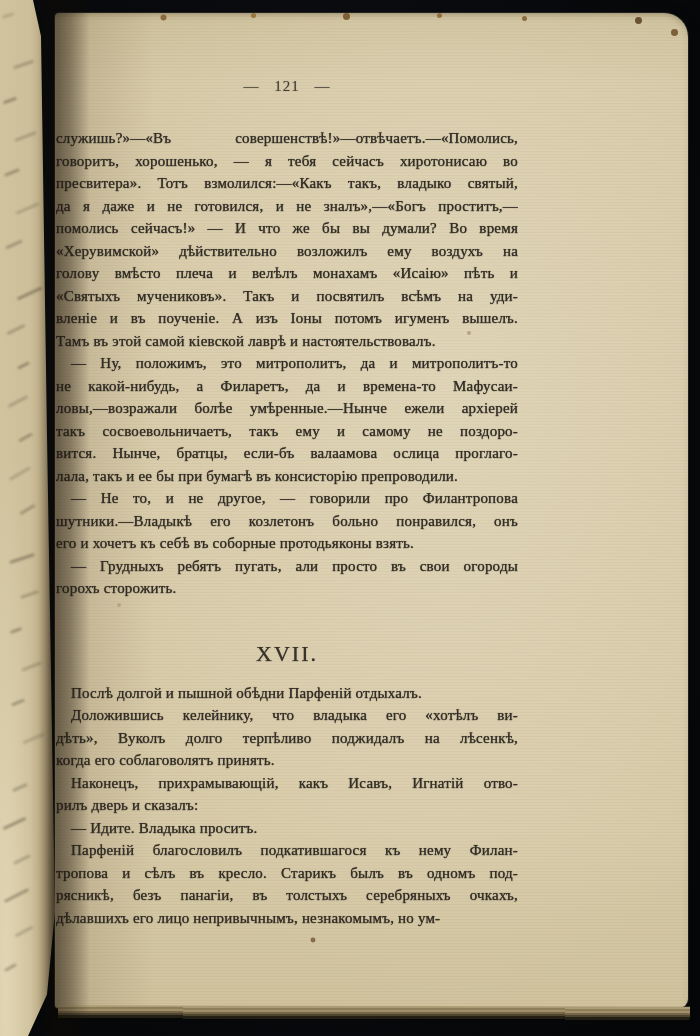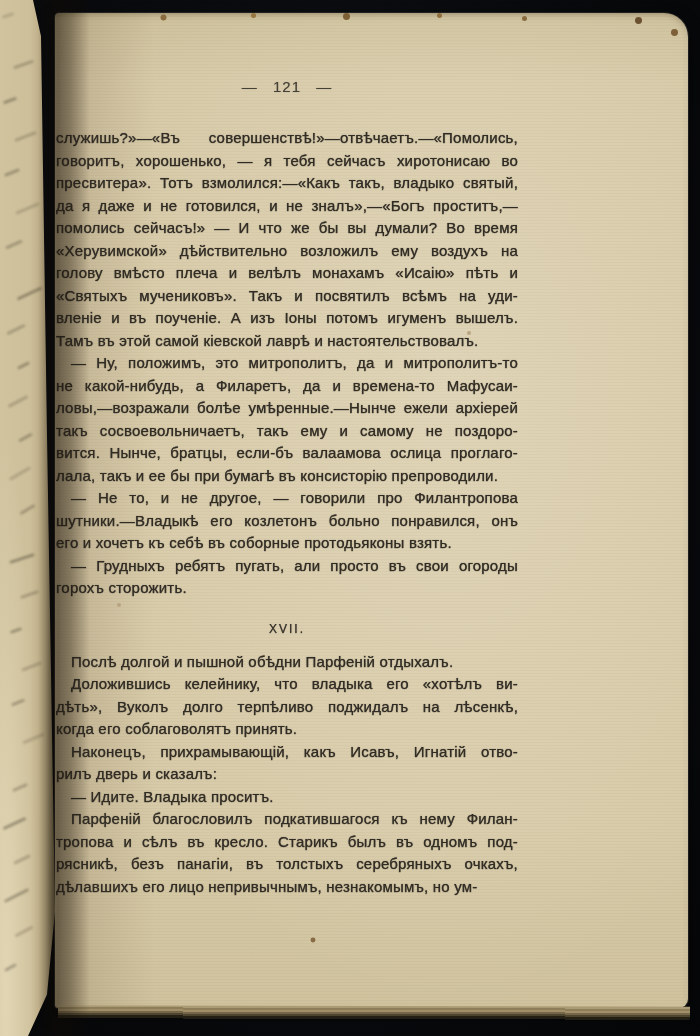--- a/index.html
+++ b/index.html
@@ -4,21 +4,21 @@
 <style>
   html,body { margin:0; padding:0; background:#060708; }
   * { box-sizing: border-box; }
 
   .book-photo {
     position: relative;
     width: 700px;
     height: 1036px;
     overflow: hidden;
     background: radial-gradient(ellipse at 45% 42%, #15171b 0%, #0a0b0e 55%, #050607 100%);
-    font-family: Liberation Sans, sans-serif;
+    font-family: Liberation Serif, serif;
   }
 
   
   .adjacent-page {
     position: absolute;
     left: 0; top: 0;
     width: 60px; height: 1036px;
     background:
       radial-gradient(ellipse at 10% 96%, rgba(240,230,200,0.55), rgba(240,230,200,0) 40%),
       linear-gradient(to right, #d0c39e 0%, #cdbf9a 50%, #b7a780 76%, #8d7d5a 90%, #5c4f37 100%);
@@ -95,23 +95,23 @@
     letter-spacing: 0.2px;
     -webkit-text-stroke: 0.25px rgba(42,37,29,0.55);
     text-shadow: 0 0 0.7px rgba(51,46,38,0.65), 0 0 1.6px rgba(51,46,38,0.16);
     white-space: nowrap;
   }
   .line.last { text-align-last: left; }
   .para.indent .line.first { text-indent: 15px; }
 
   .section-heading {
     text-align: center;
-    font-size: 12px;
+    font-size: 22px;
     letter-spacing: 2px;
-    margin: 22px 0 15px;
+    margin: 41px 0 15px;
     color: #39342b;
     -webkit-text-stroke: 0.25px rgba(42,37,29,0.5);
     text-shadow: 0 0 0.7px rgba(51,46,38,0.6);
   }
 
   
   .page-edges {
     position: absolute;
     left: 58px; top: 1006px;
     width: 632px; height: 18px;

